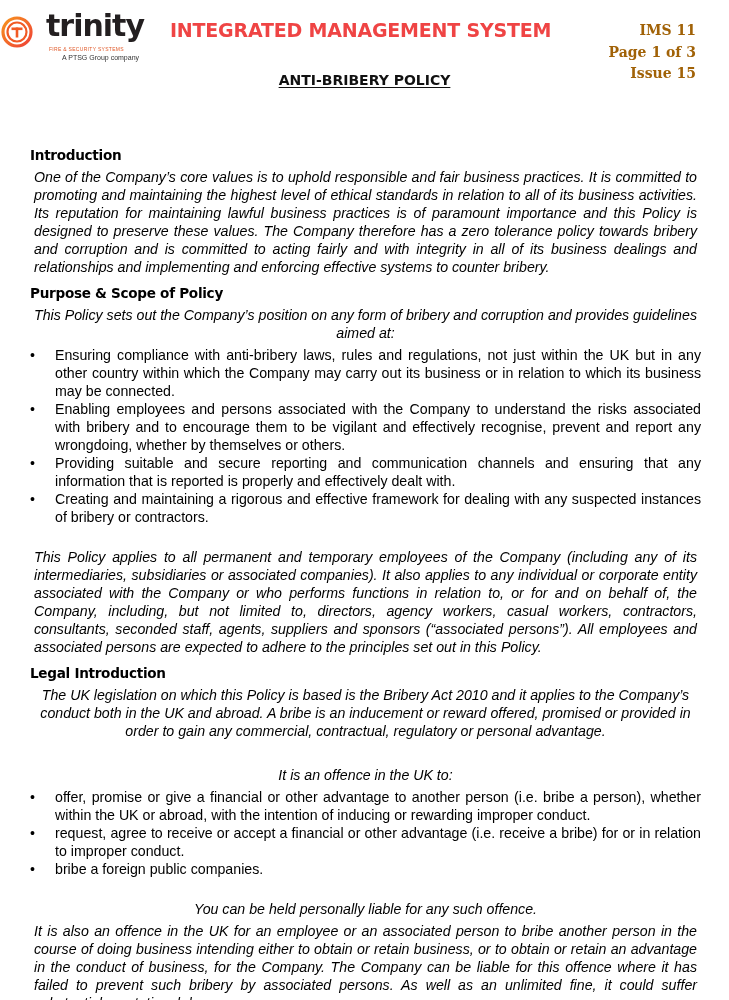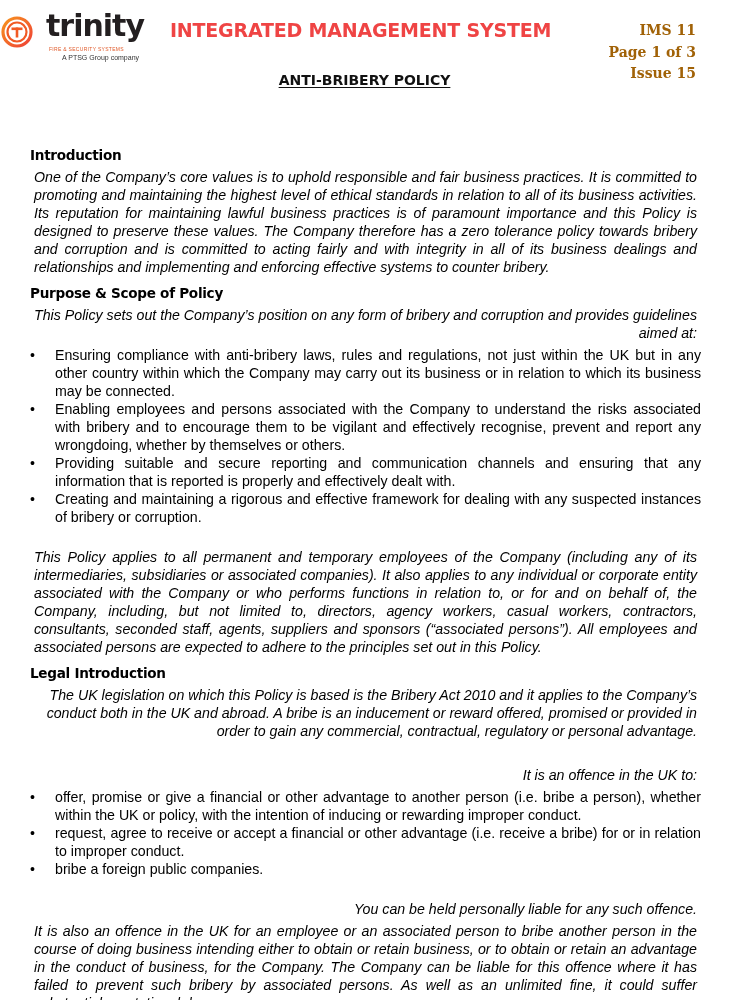--- a/index.html
+++ b/index.html
@@ -16,21 +16,21 @@
   .doc-title { position: absolute; left: 170px; top: 19px; font-family: "DejaVu Sans", sans-serif; font-weight: bold; font-size: 19px; letter-spacing: -0.2px; color: #ef4444; }
   .policy-title { position: absolute; left: 0; width: 729px; top: 72px; text-align: center; font-family: "DejaVu Sans", sans-serif; font-weight: bold; font-size: 14px; color: #111; }
   .policy-title span { text-decoration: underline; text-underline-offset: 2px; }
 
   .meta { position: absolute; right: 33px; top: 20px; text-align: right; font-family: "DejaVu Serif", serif; font-weight: bold; font-size: 14px; line-height: 21.5px; color: #a16207; }
 
   
   .content { position: absolute; left: 30px; top: 146px; width: 671px; font-family: "Liberation Sans", sans-serif; font-size: 14.2px; line-height: 18px; color: #000000; }
   .h { font-family: "DejaVu Sans", sans-serif; font-weight: bold; font-size: 13.6px; line-height: 18px; margin: 0; letter-spacing: -0.3px; }
   p { margin: 4px; text-align: justify; font-style: italic; }
-  p.left { text-align: right; }
+  p.left { text-align: center; }
   .gap-s { height: 4px; }
   .gap-l { height: 18px; }
   ul { margin: 0; padding: 0; list-style: none; }
   li { position: relative; padding-left: 25px; text-align: justify; }
   li .bullet { position: absolute; left: 0; top: 0; width: 10px; text-align: left; }
 </style>
 </head>
 <body>
 
 <div class="page">
@@ -71,35 +71,35 @@
 
     <div class="gap-s"></div>
 
     <section>
       <h2 class="h">Purpose &amp; Scope of Policy</h2>
       <p class="left">This Policy sets out the Company’s position on any form of bribery and corruption and provides guidelines aimed at:</p>
       <ul>
         <li><span class="bullet">•</span><span>Ensuring compliance with anti-bribery laws, rules and regulations, not just within the UK but in any other country within which the Company may carry out its business or in relation to which its business may be connected.</span></li>
         <li><span class="bullet">•</span><span>Enabling employees and persons associated with the Company to understand the risks associated with bribery and to encourage them to be vigilant and effectively recognise, prevent and report any wrongdoing, whether by themselves or others.</span></li>
         <li><span class="bullet">•</span><span>Providing suitable and secure reporting and communication channels and ensuring that any information that is reported is properly and effectively dealt with.</span></li>
-        <li><span class="bullet">•</span><span>Creating and maintaining a rigorous and effective framework for dealing with any suspected instances of bribery or corruption.</span></li>
+        <li><span class="bullet">•</span><span>Creating and maintaining a rigorous and effective framework for dealing with any suspected instances of bribery or contractors.</span></li>
       </ul>
       <div class="gap-l"></div>
       <p>This Policy applies to all permanent and temporary employees of the Company (including any of its intermediaries, subsidiaries or associated companies). It also applies to any individual or corporate entity associated with the Company or who performs functions in relation to, or for and on behalf of, the Company, including, but not limited to, directors, agency workers, casual workers, contractors, consultants, seconded staff, agents, suppliers and sponsors (“associated persons”). All employees and associated persons are expected to adhere to the principles set out in this Policy.</p>
     </section>
 
     <div class="gap-s"></div>
 
     <section>
       <h2 class="h">Legal Introduction</h2>
       <p class="left">The UK legislation on which this Policy is based is the Bribery Act 2010 and it applies to the Company’s conduct both in the UK and abroad. A bribe is an inducement or reward offered, promised or provided in order to gain any commercial, contractual, regulatory or personal advantage.</p>
       <div class="gap-l"></div>
       <p class="left">It is an offence in the UK to:</p>
       <ul>
-        <li><span class="bullet">•</span><span>offer, promise or give a financial or other advantage to another person (i.e. bribe a person), whether within the UK or policy, with the intention of inducing or rewarding improper conduct.</span></li>
+        <li><span class="bullet">•</span><span>offer, promise or give a financial or other advantage to another person (i.e. bribe a person), whether within the UK or abroad, with the intention of inducing or rewarding improper conduct.</span></li>
         <li><span class="bullet">•</span><span>request, agree to receive or accept a financial or other advantage (i.e. receive a bribe) for or in relation to improper conduct.</span></li>
         <li><span class="bullet">•</span><span>bribe a foreign public companies.</span></li>
       </ul>
       <div class="gap-l"></div>
       <p class="left">You can be held personally liable for any such offence.</p>
       <p>It is also an offence in the UK for an employee or an associated person to bribe another person in the course of doing business intending either to obtain or retain business, or to obtain or retain an advantage in the conduct of business, for the Company. The Company can be liable for this offence where it has failed to prevent such bribery by associated persons. As well as an unlimited fine, it could suffer substantial reputational damage.</p>
     </section>
 
   </div>
 </div>

